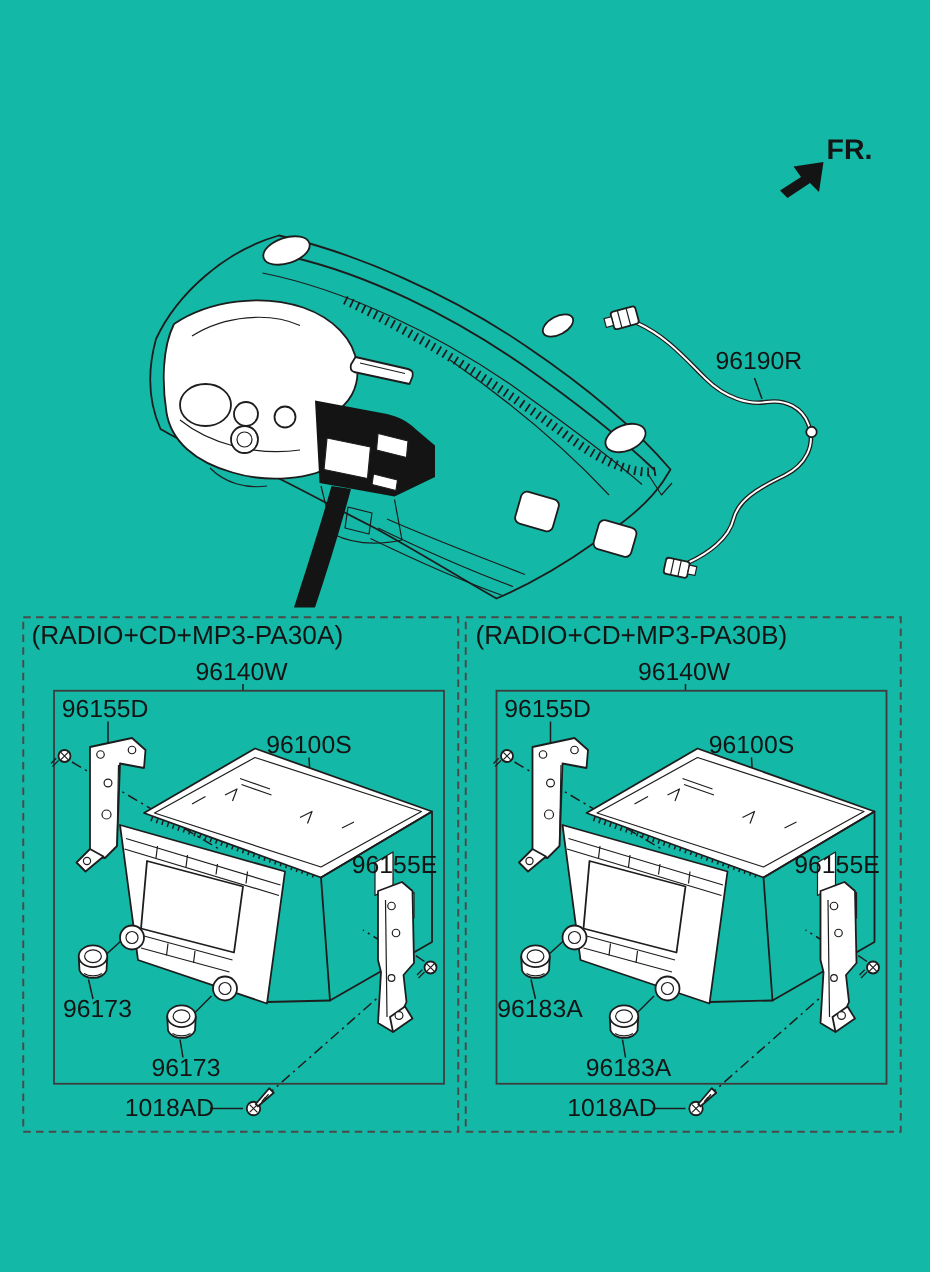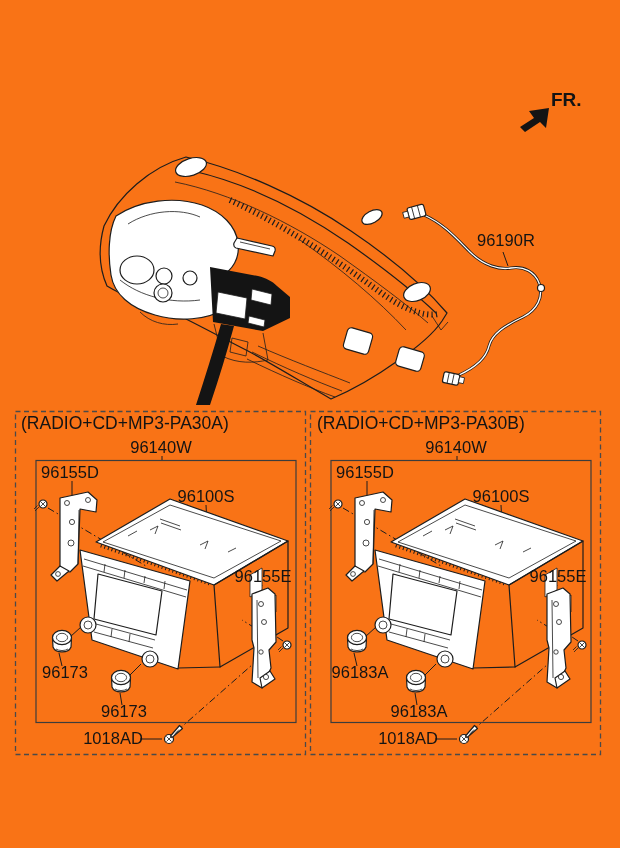--- a/index.html
+++ b/index.html
@@ -1,16 +1,16 @@
 <!DOCTYPE html>
 <html><head>
 <meta charset="utf-8">
 <style>
   html,body{margin:0;padding:0;background:#ffffff;}
-  .stage{position:relative;width:620px;height:848px;background:#f97316;overflow:hidden;}
+  .stage{position:relative;width:620px;height:848px;background:#14b8a6;overflow:hidden;}
   svg{position:absolute;left:0;top:0;}
   .ink{stroke:#1d1d1d;fill:none;stroke-width:1.2;stroke-linejoin:round;stroke-linecap:round;}
   .thin{stroke:#1d1d1d;fill:none;stroke-width:0.8;stroke-linejoin:round;}
   .fillw{fill:#ffffff;}
   .fillb{fill:#141414;stroke:none;}
   .lbl{font-family:"Liberation Sans","DejaVu Sans",sans-serif;font-size:16.5px;fill:#141414;}
   .ttl{font-family:"Liberation Sans","DejaVu Sans",sans-serif;font-size:17.5px;fill:#141414;}
   .fr{font-family:"Liberation Sans","DejaVu Sans",sans-serif;font-size:19px;font-weight:bold;fill:#141414;}
   .dashline{stroke:#1d1d1d;fill:none;stroke-width:1;stroke-dasharray:7 3 1.5 3;}
   .leader{stroke:#1d1d1d;fill:none;stroke-width:1;}

